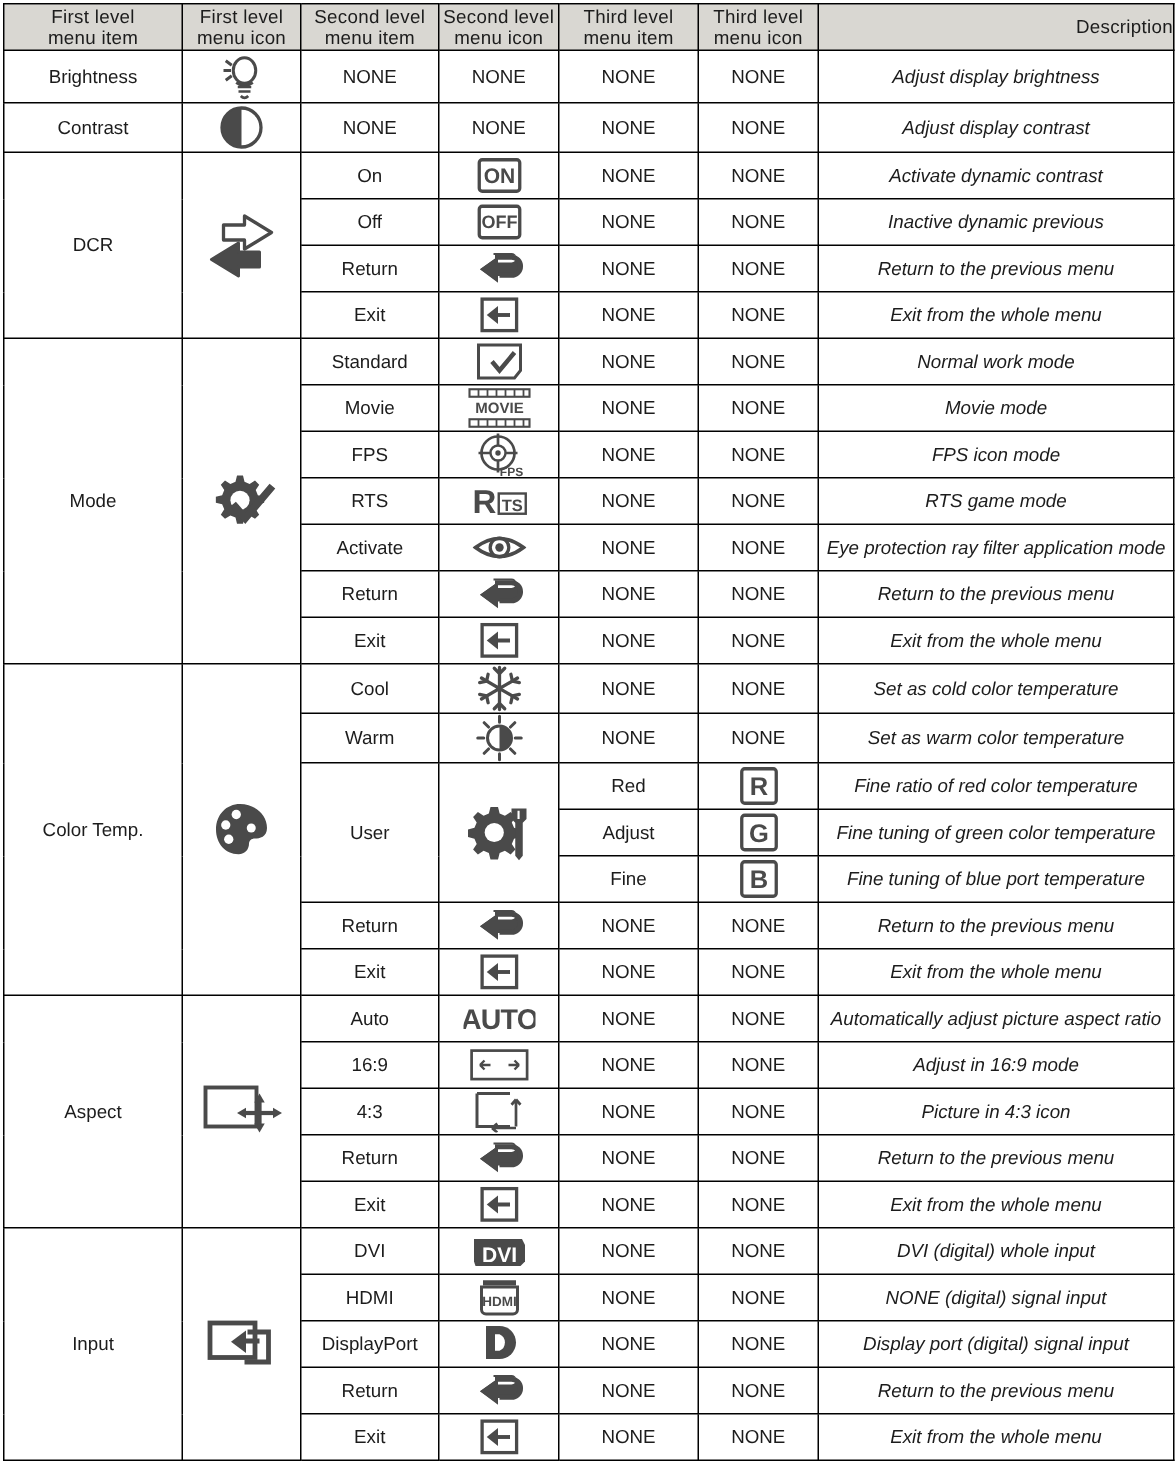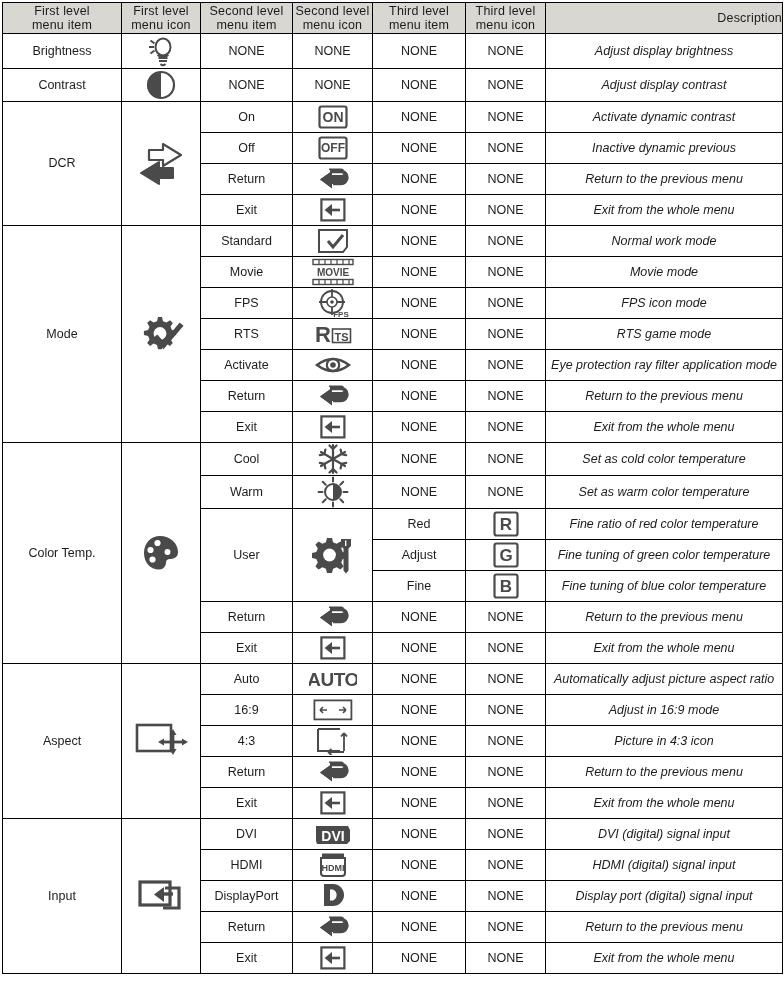--- a/index.html
+++ b/index.html
@@ -308,21 +308,21 @@
               <text x="13" y="19.12" text-anchor="middle" font-family="Liberation Sans, sans-serif" font-size="17" font-weight="bold" fill="#4a4a4a">G</text>
             </svg></span></td>
         <td class="desc">Fine tuning of green color temperature</td>
       </tr>
       <tr>
         <td>Fine</td>
         <td class="icon-cell"><span class="ico"><svg width="26" height="26" viewBox="0 0 26 26">
               <rect x="1.5" y="1.5" width="23" height="23" rx="2" fill="none" stroke="#4a4a4a" stroke-width="2.2"></rect>
               <text x="13" y="19.12" text-anchor="middle" font-family="Liberation Sans, sans-serif" font-size="17" font-weight="bold" fill="#4a4a4a">B</text>
             </svg></span></td>
-        <td class="desc">Fine tuning of blue color temperature</td>
+        <td class="desc">Fine tuning of blue port temperature</td>
       </tr>
       <tr>
         <td rowspan="1">Return</td>
         <td class="icon-cell" rowspan="1"><span class="ico"><svg width="34" height="22" viewBox="0 0 34 22" fill="none">
               <path d="M13 2 h12 a7 7 0 0 1 0 14 h-9 v4.5 L4 11.5 L16 3 v4 h9 a3.2 3.2 0 0 0 0-6.4 h-12 z" fill="#4a4a4a"></path>
               <path d="M16 3 L4 11.5 L16 20 Z" fill="#4a4a4a"></path>
               <path d="M14 3.5 h11 a6 6 0 0 1 0 12 h-8" fill="none" stroke="#4a4a4a" stroke-width="3.4" stroke-linejoin="round"></path>
             </svg></span></td>
         <td>NONE</td>
         <td class="icon-cell">NONE</td>
@@ -414,32 +414,32 @@
               <path d="M27 12 L17 19.5 L27 27 Z" fill="#4a4a4a"></path>
             </svg></span></td>
         <td rowspan="1">DVI</td>
         <td class="icon-cell" rowspan="1"><span class="ico"><svg width="38" height="24" viewBox="0 0 38 24" fill="none">
               <path d="M2 4 h32 l2 4 v11 l-3 3 h-30 l-1-3 z" fill="#4a4a4a"></path>
               <text x="19" y="19" text-anchor="middle" font-family="Liberation Sans, sans-serif" font-size="14" font-weight="bold" fill="#fff">DVI</text>
               <path d="M2 4 L2 21" stroke="#fff" stroke-width="0"></path>
             </svg></span></td>
         <td>NONE</td>
         <td class="icon-cell">NONE</td>
-        <td class="desc">DVI (digital) signal input</td>
+        <td class="desc">DVI (digital) whole input</td>
       </tr>
       <tr>
         <td rowspan="1">HDMI</td>
         <td class="icon-cell" rowspan="1"><span class="ico"><svg width="32" height="28" viewBox="0 0 32 28" fill="none">
               <path d="M4 7 h24 v15 a3 3 0 0 1 -3 3 h-18 a3 3 0 0 1 -3 -3 z" fill="none" stroke="#4a4a4a" stroke-width="2"></path>
               <path d="M5 2.5 h22 v3.5 h-22 z" fill="#4a4a4a"></path>
               <text x="16" y="19.5" text-anchor="middle" font-family="Liberation Sans, sans-serif" font-size="9" font-weight="bold" fill="#4a4a4a">HDMI</text>
             </svg></span></td>
         <td>NONE</td>
         <td class="icon-cell">NONE</td>
-        <td class="desc">HDMI (digital) signal input</td>
+        <td class="desc">NONE (digital) signal input</td>
       </tr>
       <tr>
         <td rowspan="1">DisplayPort</td>
         <td class="icon-cell" rowspan="1"><span class="ico"><svg width="26" height="28" viewBox="0 0 26 28" fill="none">
               <path d="M4 2 h9 a11 11 0 0 1 0 22 h-9 z" fill="#4a4a4a"></path>
               <path d="M13 7.5 a6 6 0 0 1 0 11 h-3 v-11 z" fill="#fff"></path>
             </svg></span></td>
         <td>NONE</td>
         <td class="icon-cell">NONE</td>
         <td class="desc">Display port (digital) signal input</td>

